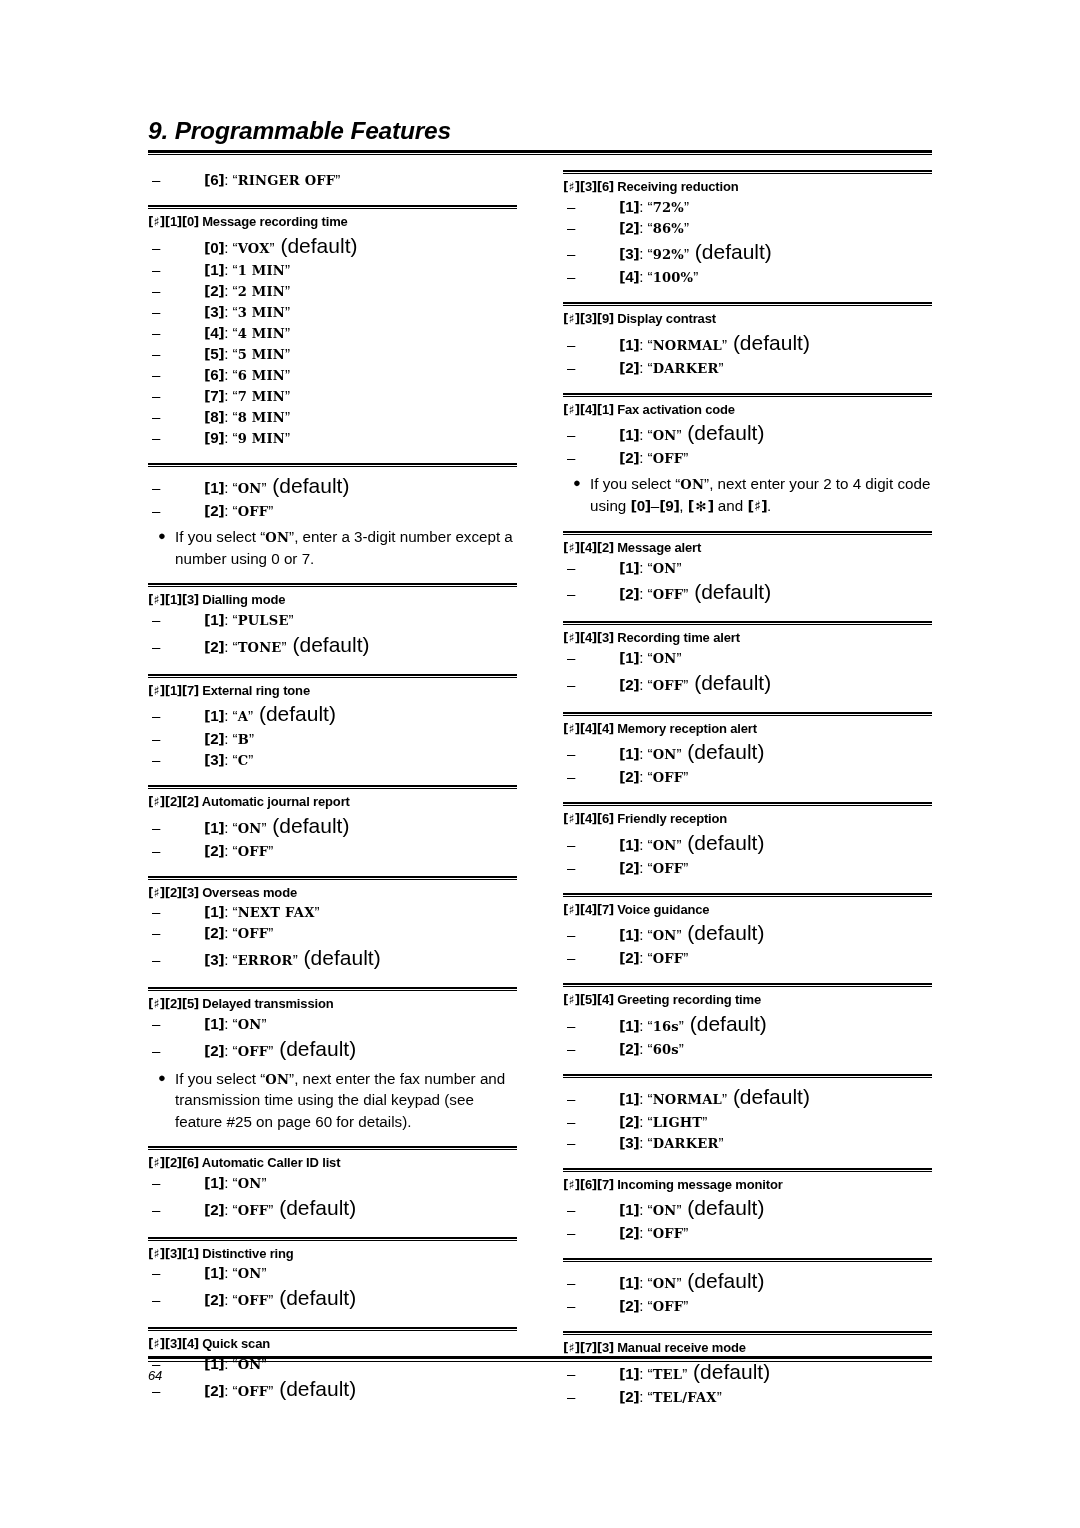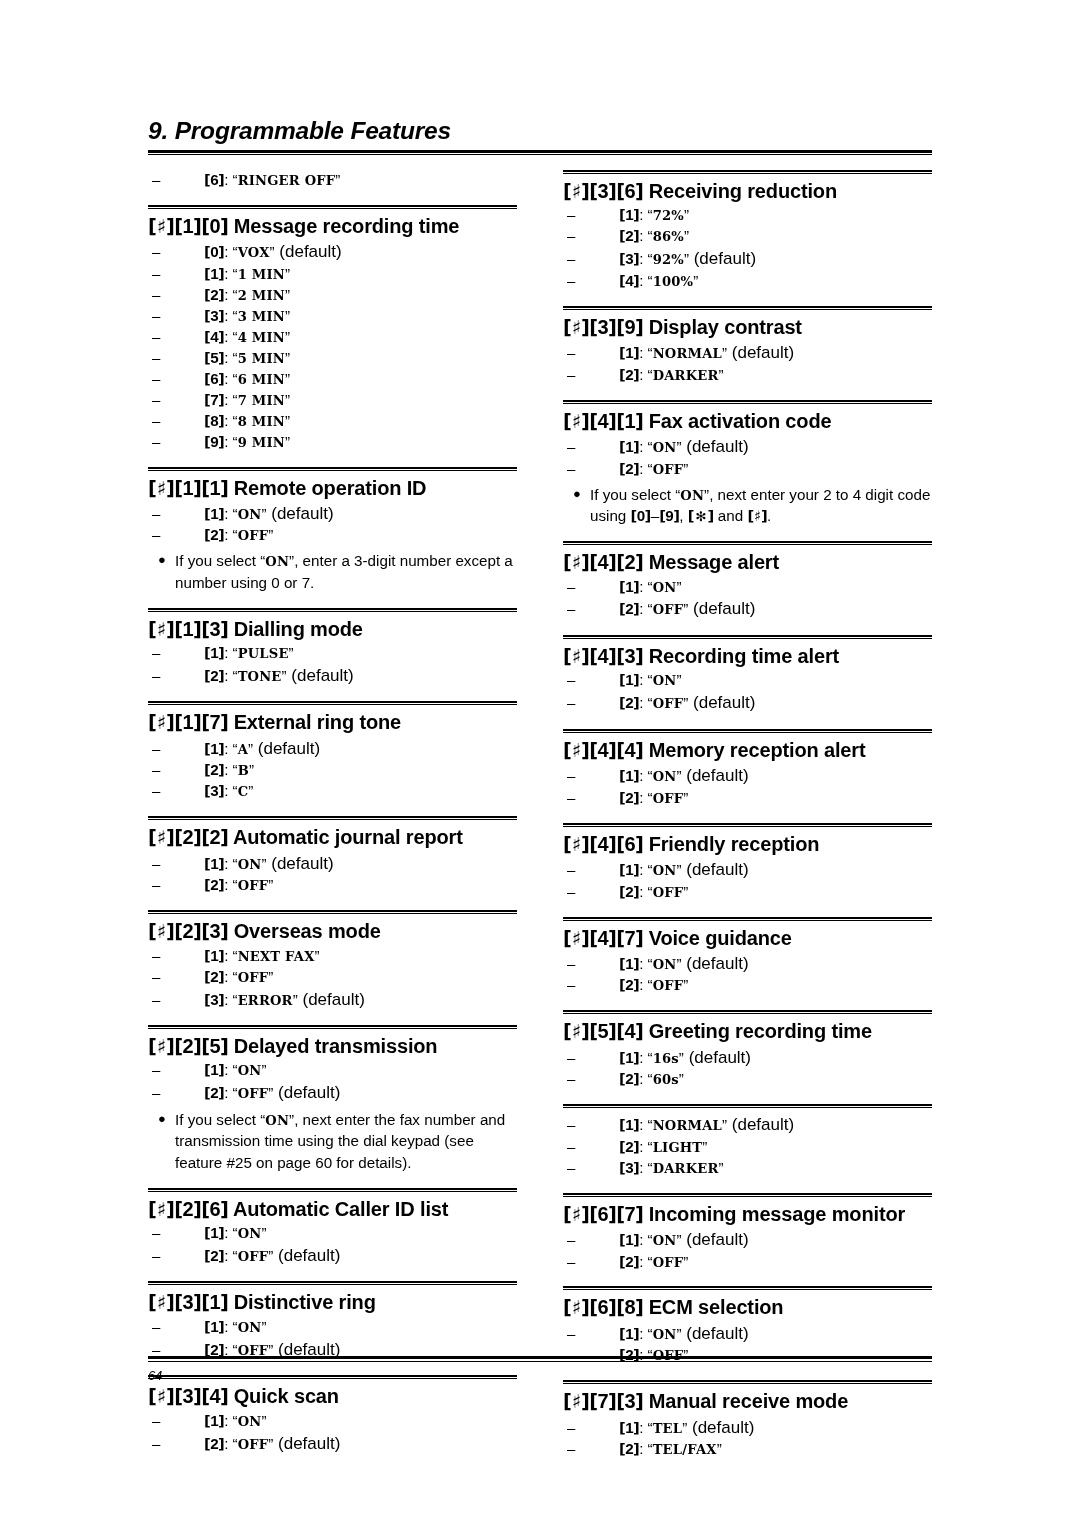--- a/index.html
+++ b/index.html
@@ -58,21 +58,21 @@
   .block { margin-bottom: 0; }
   .sep {
     border-top: 2.3px solid #000;
     border-bottom: 0.9px solid #000;
     height: 1px;
     margin: 14px 0 5px 0;
   }
   .sep.first { margin-top: 0; }
 
   .feat-title {
-    font-size: 20px;
+    font-size: 13px;
     font-weight: bold;
     line-height: 1.26;
     letter-spacing: -0.15px;
     margin-bottom: 1px;
   }
 
   
   .opt {
     display: flex;
     align-items: baseline;
@@ -134,21 +134,21 @@
   }
 
   
   .lcd {
     font-family: "DejaVu Serif", serif;
     font-weight: bold;
     font-size: 13.1px;
     letter-spacing: 0.2px;
   }
   .qm { font-size: 15.2px; }
-  .deflt { font-size: 17px; }
+  .deflt { font-size: 21px; }
 
   
   .footer {
     position: absolute;
     left: 148px;
     top: 1356px;
     width: 784px;
   }
   .footer-rule {
     border-top: 3.2px solid #000;
@@ -220,21 +220,20 @@
             <span class="dash">–</span>
             <span class="opt-body"><span class="key"><span class="br">[</span><span>8</span><span class="br">]</span></span><span>: </span><span class="qm">“</span><span class="lcd">8 MIN</span><span class="qm">”</span></span>
           </div>
           <div class="opt">
             <span class="dash">–</span>
             <span class="opt-body"><span class="key"><span class="br">[</span><span>9</span><span class="br">]</span></span><span>: </span><span class="qm">“</span><span class="lcd">9 MIN</span><span class="qm">”</span></span>
           </div>
         </div>
         <div class="block">
           <div class="sep"></div>
-          <div class="feat-title"><span class="key"><span class="br">[</span><span class="sharp">♯</span><span class="br">]</span><span class="br">[</span><span>1</span><span class="br">]</span><span class="br">[</span><span>1</span><span class="br">]</span></span><span> Remote operation ID</span></div>
           <div class="opt">
             <span class="dash">–</span>
             <span class="opt-body"><span class="key"><span class="br">[</span><span>1</span><span class="br">]</span></span><span>: </span><span class="qm">“</span><span class="lcd">ON</span><span class="qm">”</span><span class="deflt"> (default)</span></span>
           </div>
           <div class="opt">
             <span class="dash">–</span>
             <span class="opt-body"><span class="key"><span class="br">[</span><span>2</span><span class="br">]</span></span><span>: </span><span class="qm">“</span><span class="lcd">OFF</span><span class="qm">”</span></span>
           </div>
           <div class="bullet">
             <span class="dot">●</span>
@@ -493,21 +492,20 @@
             <span class="dash">–</span>
             <span class="opt-body"><span class="key"><span class="br">[</span><span>1</span><span class="br">]</span></span><span>: </span><span class="qm">“</span><span class="lcd">ON</span><span class="qm">”</span><span class="deflt"> (default)</span></span>
           </div>
           <div class="opt">
             <span class="dash">–</span>
             <span class="opt-body"><span class="key"><span class="br">[</span><span>2</span><span class="br">]</span></span><span>: </span><span class="qm">“</span><span class="lcd">OFF</span><span class="qm">”</span></span>
           </div>
         </div>
         <div class="block">
           <div class="sep"></div>
-          <div class="feat-title"><span class="key"><span class="br">[</span><span class="sharp">♯</span><span class="br">]</span><span class="br">[</span><span>6</span><span class="br">]</span><span class="br">[</span><span>8</span><span class="br">]</span></span><span> ECM selection</span></div>
           <div class="opt">
             <span class="dash">–</span>
             <span class="opt-body"><span class="key"><span class="br">[</span><span>1</span><span class="br">]</span></span><span>: </span><span class="qm">“</span><span class="lcd">ON</span><span class="qm">”</span><span class="deflt"> (default)</span></span>
           </div>
           <div class="opt">
             <span class="dash">–</span>
             <span class="opt-body"><span class="key"><span class="br">[</span><span>2</span><span class="br">]</span></span><span>: </span><span class="qm">“</span><span class="lcd">OFF</span><span class="qm">”</span></span>
           </div>
         </div>
         <div class="block">

